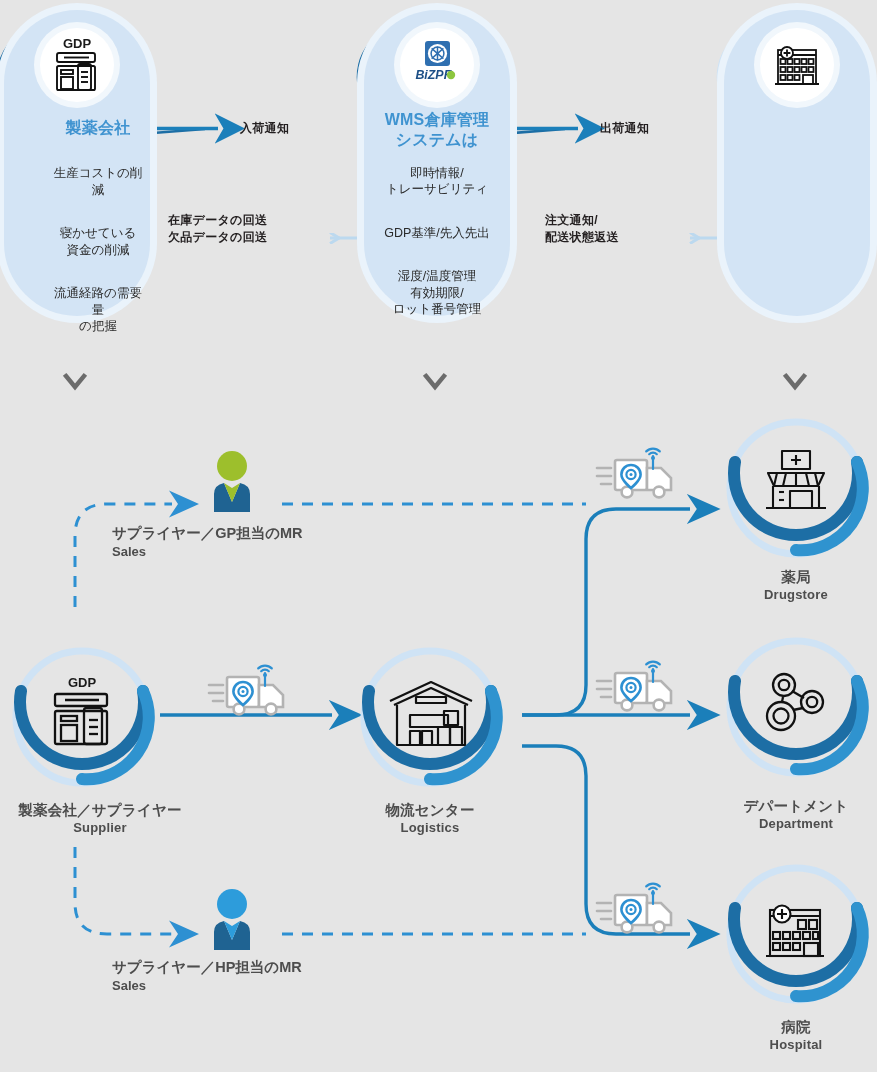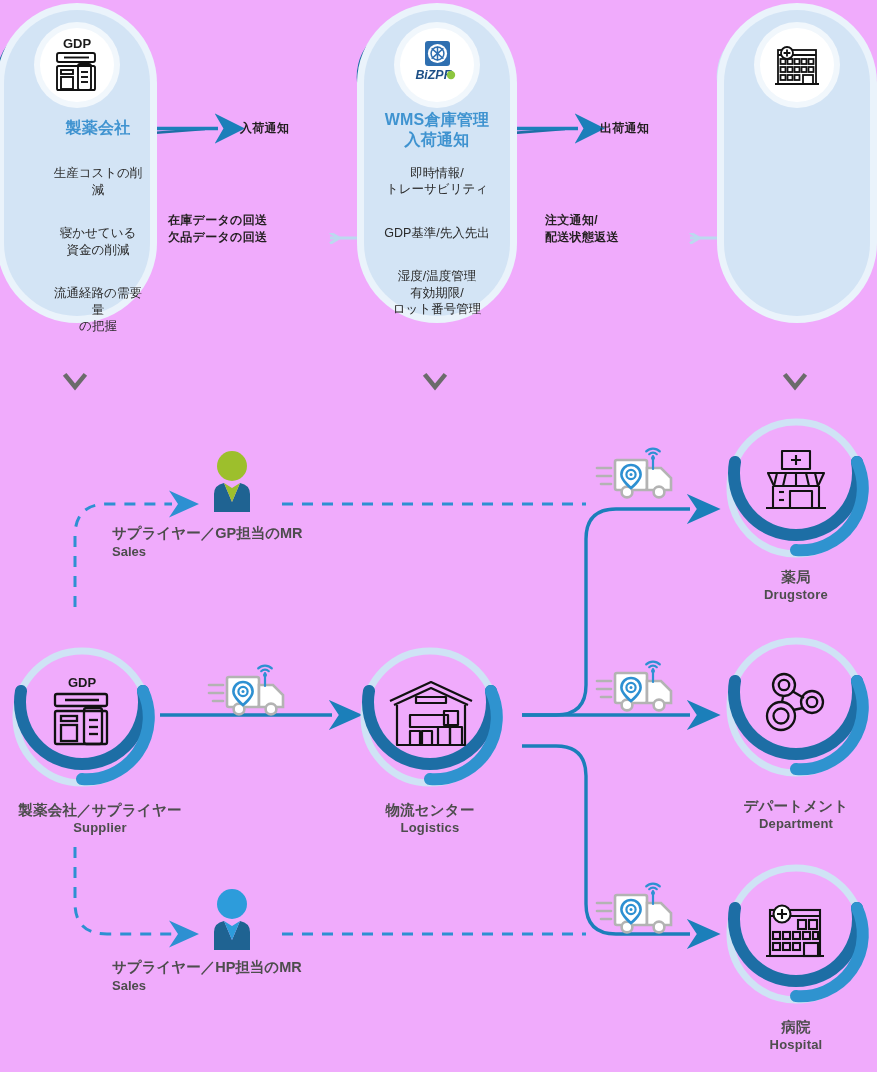--- a/index.html
+++ b/index.html
@@ -4,21 +4,21 @@
 <style>
   html,body{margin:0;padding:0;background:#ffffff;}
   body{
     font-family:"Liberation Sans","DejaVu Sans",sans-serif;
     -webkit-font-smoothing:antialiased;
   }
   #canvas{
     position:relative;
     width:877px;height:1072px;
     overflow:hidden;
-    background:#f0abfc;
+    background:#e5e5e5;
   }
   .abs{position:absolute;}
   svg{overflow:visible;}
 
   
   .pill{
     position:absolute;
     width:146px;
     background:#d3e4f5;
     border-radius:73px;
@@ -169,21 +169,21 @@
           <path d="M21.6,10.4 L33.4,20.6"></path>
           <path d="M33.4,10.4 L21.6,20.6"></path>
           <path d="M27.5,8.6 L27.5,22.4"></path>
         </g>
         <text x="24" y="41" text-anchor="middle" font-family="Liberation Sans, sans-serif" font-size="12.4" font-weight="700" font-style="italic" fill="#1d4f86">BiZPR</text>
         <circle cx="41" cy="37" r="4.2" fill="#8cc63f"></circle>
       </svg>
     </div>
     <div class="pill-body" style="padding-top:100px;">
       <div class="pill-title" style="white-space:pre-line;">WMS倉庫管理
-入荷通知</div>
+システムは</div>
       <div class="pill-line" style="white-space:pre-line;margin-top:14px;">即時情報/
 トレーサビリティ</div>
       <div class="pill-line" style="white-space:pre-line;">GDP基準/先入先出</div>
       <div class="pill-line" style="white-space:pre-line;">湿度/温度管理
 有効期限/
 ロット番号管理</div>
     </div>
   </div>
 
   <div class="pill" style="left:724px;top:10px;height:306px;">

